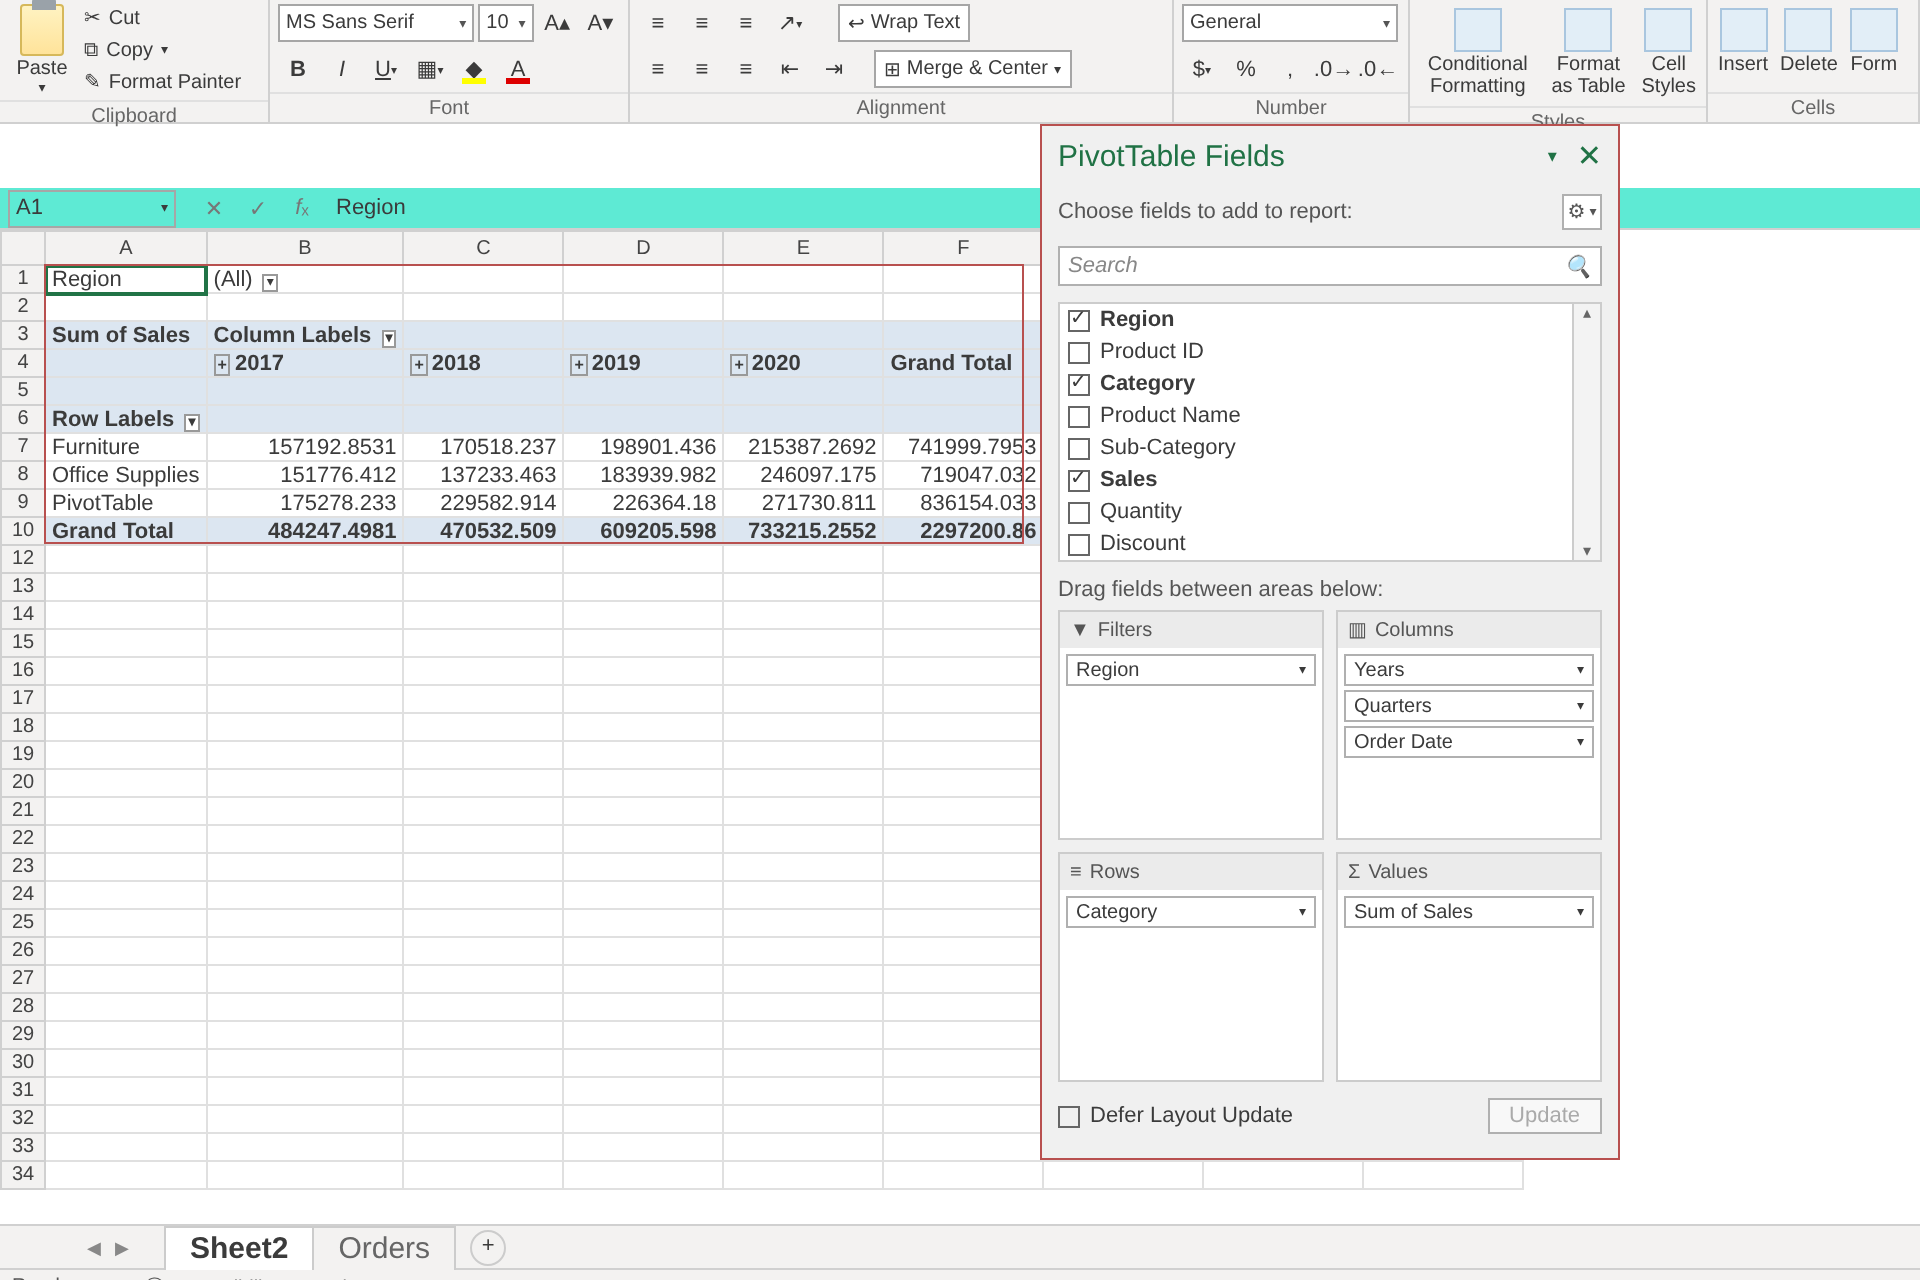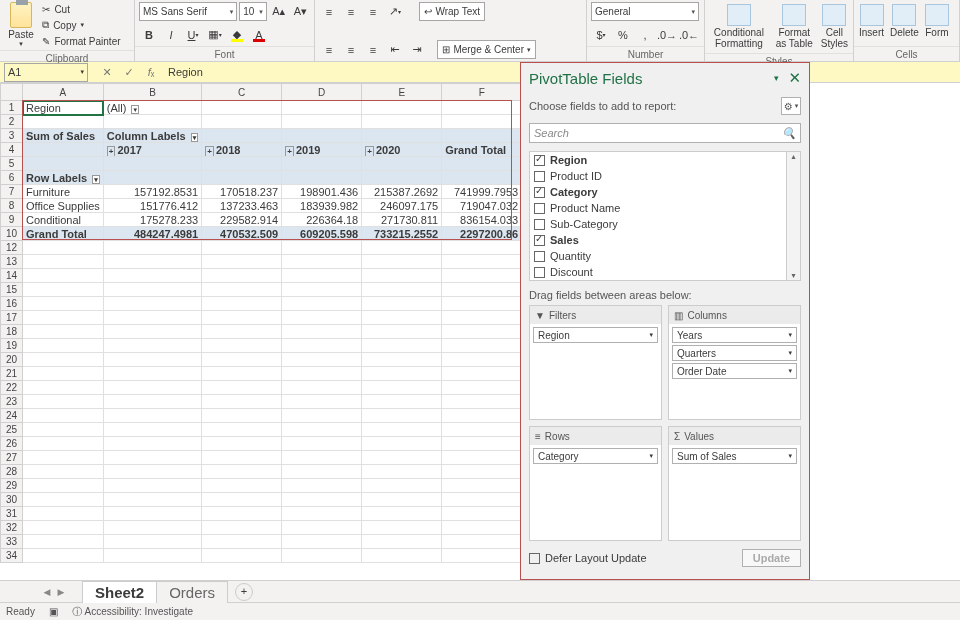--- a/index.html
+++ b/index.html
@@ -21,21 +21,21 @@
   .combo .dd { font-size:7px; color:#555; }
   .tbtn { width:20px; height:19px; display:flex; align-items:center; justify-content:center; font-size:11px; border:1px solid transparent; }
   .align-group{width:272px;}
   .number-group{width:118px;}
   .styles-group{width:149px;}
   .cells-group{flex:1;}
   .big-btn{display:flex;flex-direction:column;align-items:center;font-size:10px;padding:2px 3px;text-align:center;line-height:11px;}
   .big-btn .bi{width:24px;height:22px;background:#e2eef7;border:1px solid #a9c6df;margin-bottom:1px;}
   .merge-btn{border:1px solid #a6a6a6;background:#fff;height:19px;padding:0 4px;font-size:10px;display:flex;align-items:center;gap:3px;}
   
-  .formula-bar{height:21px;display:flex;align-items:center;border-bottom:1px solid #d0d0d0;background:#fef9c3;}
+  .formula-bar{height:21px;display:flex;align-items:center;border-bottom:1px solid #d0d0d0;background:#5eead4;margin-top:32px;}
   .name-box{width:84px;height:19px;border:1px solid #a6a6a6;margin-left:4px;padding:0 3px;display:flex;align-items:center;justify-content:space-between;}
   .fx-group{display:flex;align-items:center;margin-left:8px;}
   .fx-btn{width:22px;text-align:center;color:#777;}
   .fx-input{margin-left:6px;font-size:11px;}
 
   .grid-area{position:relative;height:497px;overflow:hidden;}
   table.sheet{border-collapse:collapse;table-layout:fixed;}
   .colhead th{background:#f3f2f1;border:1px solid #d0d0d0;font-weight:normal;font-size:10px;height:17px;color:#444;}
   .corner{width:22px;background:#f3f2f1;border:1px solid #d0d0d0;}
   .rowhead{background:#f3f2f1;border:1px solid #d0d0d0;text-align:center;font-size:10px;width:22px;height:14px;color:#444;}
@@ -58,21 +58,21 @@
   .cb{width:11px;height:11px;border:1px solid #666;display:inline-block;position:relative;}
   .cb.checked::after{content:"✓";position:absolute;top:-3px;left:0;font-size:10px;}
   .fscroll{position:absolute;right:0;top:0;bottom:0;width:14px;border-left:1px solid #ccc;display:flex;flex-direction:column;justify-content:space-between;align-items:center;font-size:8px;color:#666;background:#f3f3f3;}
   .drag-label{padding:8px 24px 4px 8px;color:#555;}
   .areas{display:grid;grid-template-columns:1fr 1fr;grid-template-rows:1fr 1fr;gap:6px;padding:0 8px;height:236px;}
   .area{border:1px solid #ccc;background:#fff;display:flex;flex-direction:column;}
   .area-hdr{background:#ebebeb;height:18px;display:flex;align-items:center;padding:0 5px;color:#555;gap:4px;font-size:10px;}
   .area-body{flex:1;padding:3px;}
   .tag{height:16px;border:1px solid #b0b0b0;background:#fff;display:flex;align-items:center;justify-content:space-between;padding:0 4px;font-size:10px;margin-bottom:2px;}
   .defer{display:flex;align-items:center;justify-content:space-between;padding:8px;}
-  .upd-btn{border:1px solid #b0b0b0;background:#f8f8f8;padding:2px 10px;color:#aaa;font-weight:bold;}
+  .upd-btn{border:1px solid #b0b0b0;background:#f8f8f8;padding:2px 10px;color:#aaa;}
 
   .sheet-tabs{height:22px;border-top:1px solid #d0d0d0;display:flex;align-items:center;background:#f3f2f1;padding-left:40px;gap:0;}
   .navbtn{width:14px;text-align:center;color:#888;font-size:9px;}
   .tab{padding:2px 12px;border:1px solid #ccc;border-bottom:none;background:#fff;font-size:15px;margin-right:-1px;}
   .tab.inactive{background:#f3f2f1;color:#666;}
   .addtab{width:18px;height:18px;border:1px solid #ccc;border-radius:50%;text-align:center;margin-left:8px;line-height:15px;}
 
   .status-bar{height:18px;background:#f3f2f1;border-top:1px solid #d0d0d0;display:flex;align-items:center;font-size:10px;color:#555;padding:0 6px;gap:14px;}
 </style>
 </head>
@@ -154,20 +154,21 @@
       <div class="tbtn">≡</div>
       <div class="tbtn">⇤</div>
       <div class="tbtn">⇥</div>
       <div style="width:6px;"></div>
       <div class="merge-btn">
           <span>⊞</span>
           <span>Merge &amp; Center</span>
           <span style="font-size:7px;">▾</span>
         </div>
     </div>
+    <div class="ribbon-label">Alignment</div>
   </div>
 
   <div class="ribbon-group number-group">
     <div class="fg-row">
         <div class="combo" style="width:108px;">
           <span>General</span>
           <span class="dd">▾</span>
         </div>
       </div>
     <div class="fg-row">
@@ -338,21 +339,21 @@
           <td class="cell num  ">137233.463</td>
           <td class="cell num  ">183939.982</td>
           <td class="cell num  ">246097.175</td>
           <td class="cell num  ">719047.032</td>
           <td class="cell   "></td>
           <td class="cell   "></td>
           <td class="cell   "></td>
         </tr>
         <tr class="">
           <td class="rowhead">9</td>
-          <td class="cell   ">Conditional</td>
+          <td class="cell   ">PivotTable</td>
           <td class="cell num  ">175278.233</td>
           <td class="cell num  ">229582.914</td>
           <td class="cell num  ">226364.18</td>
           <td class="cell num  ">271730.811</td>
           <td class="cell num  ">836154.033</td>
           <td class="cell   "></td>
           <td class="cell   "></td>
           <td class="cell   "></td>
         </tr>
         <tr class="pvblue">

